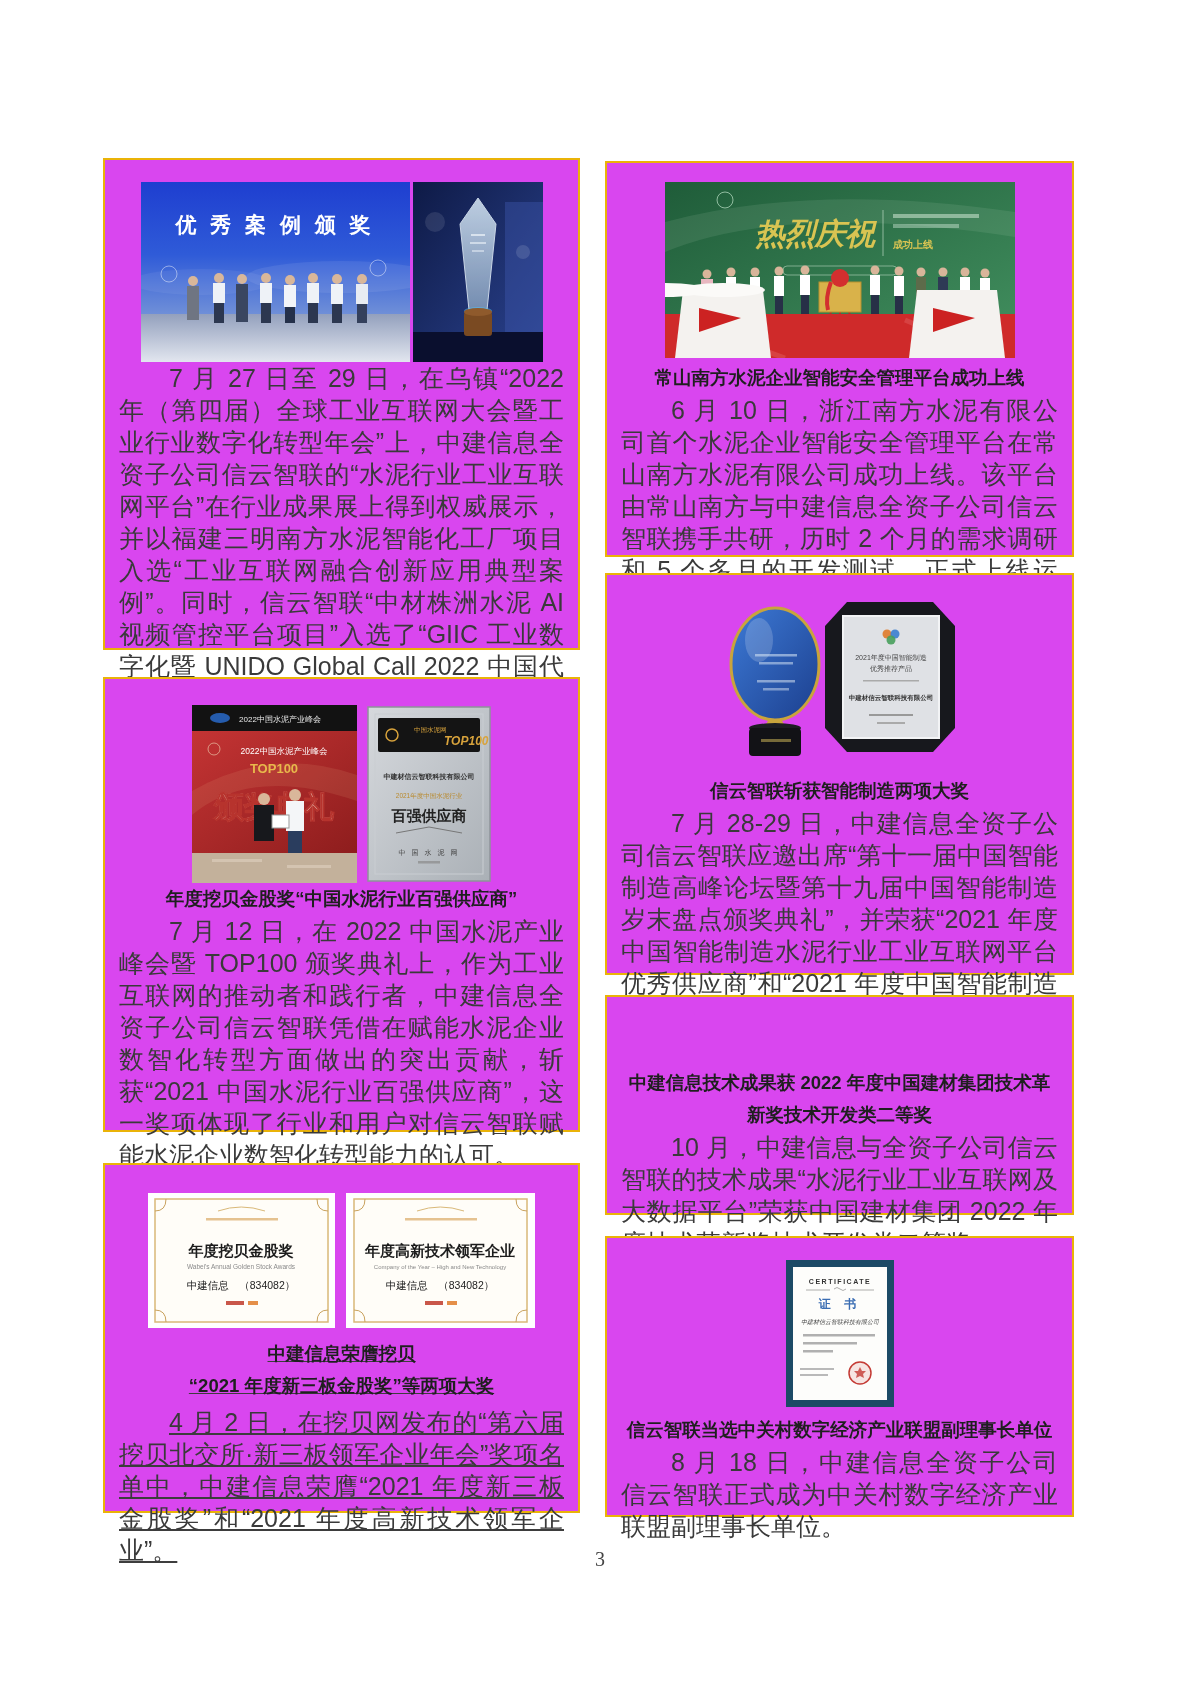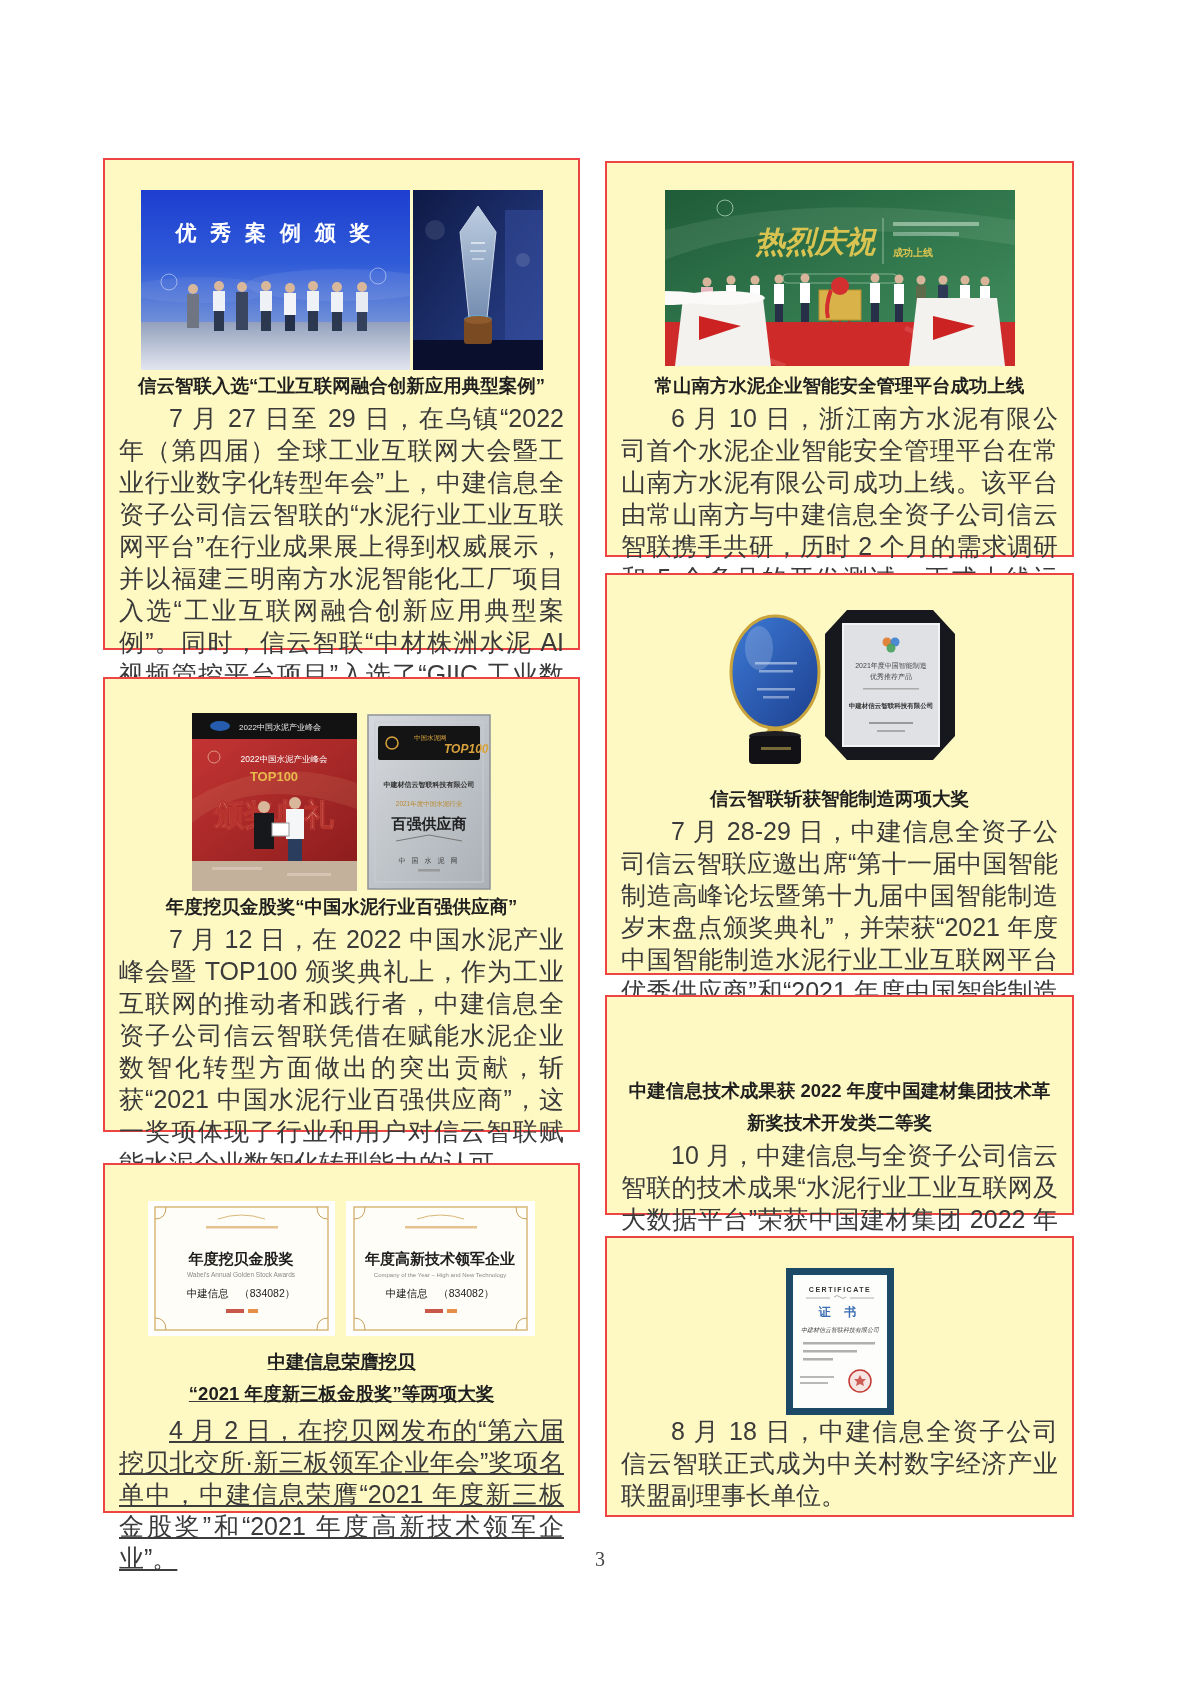--- a/index.html
+++ b/index.html
@@ -1,18 +1,18 @@
 <!DOCTYPE html>
 <html><head>
 <meta charset="utf-8">
 <style>
   html,body{margin:0;padding:0;background:#ffffff;}
   body{width:1200px;height:1696px;position:relative;overflow:hidden;
        font-family:"Liberation Sans","DejaVu Sans",sans-serif;color:#3d3d3d;}
-  .card{position:absolute;background:#fef9c3;border:2px solid #ef4444;box-sizing:border-box;padding:16px 14px;}
+  .card{position:absolute;background:#d946ef;border:2px solid #eab308;box-sizing:border-box;padding:8px 14px;}
   .photo-row{display:flex;justify-content:center;align-items:flex-start;}
   .title{font-weight:bold;color:#1f1f1f;font-size:18.5px;line-height:32px;text-align:center;}
   .bodytext{font-size:25px;line-height:32px;color:#3a3a3a;text-align:justify;text-indent:2em;}
   .pagenum{position:absolute;left:560px;top:1548px;width:80px;text-align:center;
            font-family:"Liberation Serif","DejaVu Serif",serif;font-size:20px;color:#444;}
   svg{display:block;}
   svg text{font-family:"Liberation Sans","DejaVu Sans",sans-serif;}
 </style>
 </head>
 <body>
@@ -97,21 +97,20 @@
       <rect x="0" y="150" width="130" height="30" fill="#0a0f2e"></rect>
       <polygon points="65,16 83,42 74,128 56,128 47,42" fill="url(#gtro)" opacity="0.9" stroke="#dce8f4" stroke-width="1"></polygon>
       <rect x="58" y="52" width="14" height="2" fill="#eef4fa" opacity="0.7"></rect>
       <rect x="57" y="60" width="16" height="2" fill="#eef4fa" opacity="0.6"></rect>
       <rect x="59" y="68" width="12" height="2" fill="#eef4fa" opacity="0.5"></rect>
       <ellipse cx="65" cy="129" rx="14" ry="4" fill="#4fc3f7" opacity="0.5"></ellipse>
       <rect x="51" y="130" width="28" height="24" rx="3" fill="#7a4a22"></rect>
       <ellipse cx="65" cy="130" rx="14" ry="4" fill="#8f5a2c"></ellipse>
     </svg>
   </div>
-  <div class="title">信云智联入选“工业互联网融合创新应用典型案例”</div>
   <div class="bodytext">7 月 27 日至 29 日，在乌镇“2022 年（第四届）全球工业互联网大会暨工业行业数字化转型年会”上，中建信息全资子公司信云智联的“水泥行业工业互联网平台”在行业成果展上得到权威展示，并以福建三明南方水泥智能化工厂项目入选“工业互联网融合创新应用典型案例”。同时，信云智联“中材株洲水泥 AI 视频管控平台项目”入选了“GIIC 工业数字化暨 UNIDO Global Call 2022 中国代表案例”。</div>
 </div>
 
 <div class="card" style="left:103px;top:677px;width:477px;height:455px;">
   <div class="photo-row" style="margin-top:18px;height:178px;gap:9px;">
     <svg width="165" height="178" viewBox="0 0 165 178">
       <defs>
         <linearGradient id="gred" x1="0" y1="0" x2="1" y2="1">
           <stop offset="0" stop-color="#c43434"></stop>
             <stop offset="1" stop-color="#8e1d1d"></stop>
@@ -353,16 +352,17 @@
       <text x="54" y="64" text-anchor="middle" font-size="6" font-style="italic" fill="#444444">中建材信云智联科技有限公司</text>
       <rect x="17" y="74" width="72" height="2.5" fill="#b0b0b0"></rect>
       <rect x="17" y="82" width="54" height="2.5" fill="#b0b0b0"></rect>
       <rect x="17" y="90" width="30" height="2.5" fill="#b0b0b0"></rect>
       <rect x="14" y="108" width="34" height="2" fill="#b9b9b9"></rect>
       <rect x="14" y="114" width="28" height="2" fill="#b9b9b9"></rect>
       <circle cx="74" cy="113" r="11" stroke="#c43b35" stroke-width="1.5" fill="#c43b35" fill-opacity="0.12"></circle>
       <path d="M74,107 L76,111 L80,111 L77,114 L78,118 L74,116 L70,118 L71,114 L68,111 L72,111 Z" fill="#c43b35" opacity="0.8"></path>
     </svg>
   </div>
+  <div class="title" style="margin-top:7px;">信云智联当选中关村数字经济产业联盟副理事长单位</div>
   <div class="bodytext">8 月 18 日，中建信息全资子公司信云智联正式成为中关村数字经济产业联盟副理事长单位。</div>
 </div>
 
 <div class="pagenum">3</div>
 
 </body></html>

